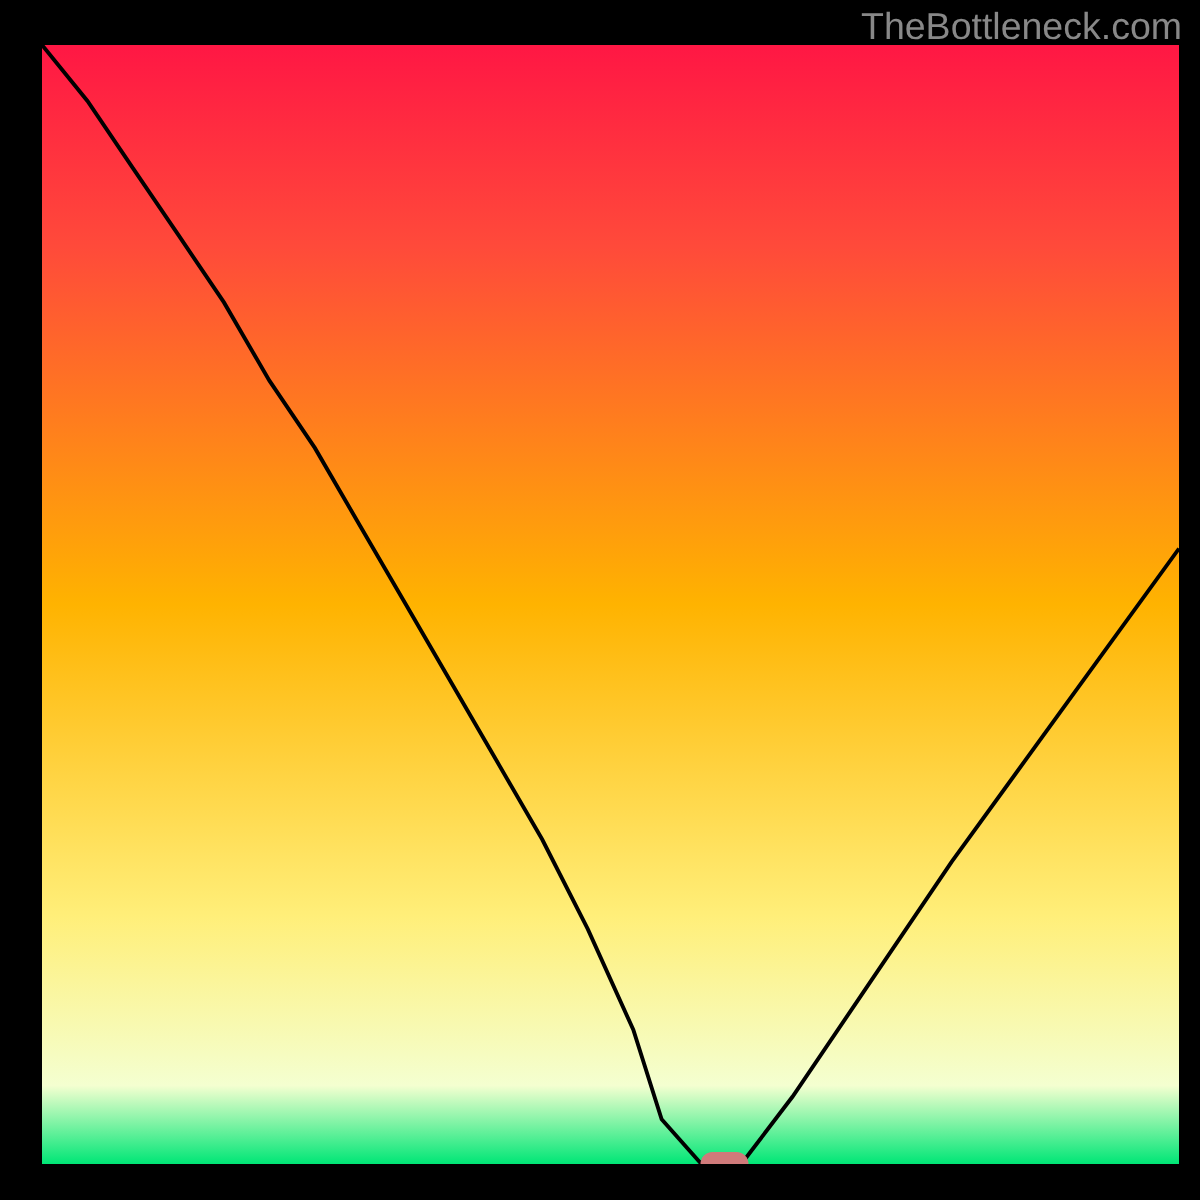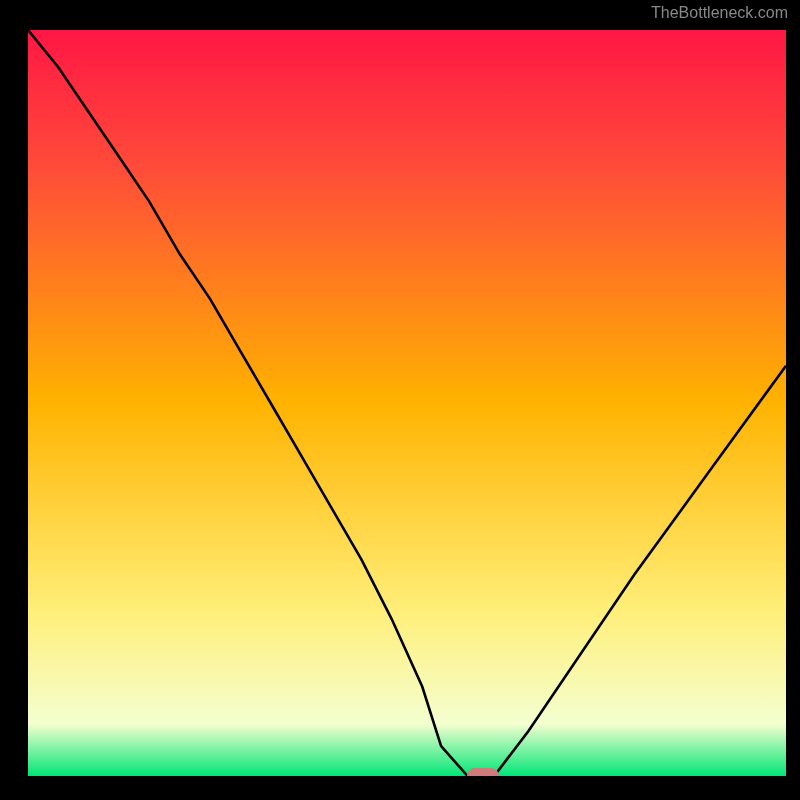--- a/index.html
+++ b/index.html
@@ -14,21 +14,21 @@
   .chart-container {
     position: relative;
     width: 800px;
     height: 800px;
   }
   .watermark {
     position: absolute;
     top: 4px;
     right: 12px;
     color: #888;
-    font-size: 16px;
+    font-size: 25px;
     font-weight: 500;
     z-index: 10;
   }
   .left-band {
     position: absolute;
     left: 0;
     top: 0;
     width: 28px;
     height: 800px;
     background: #000;

